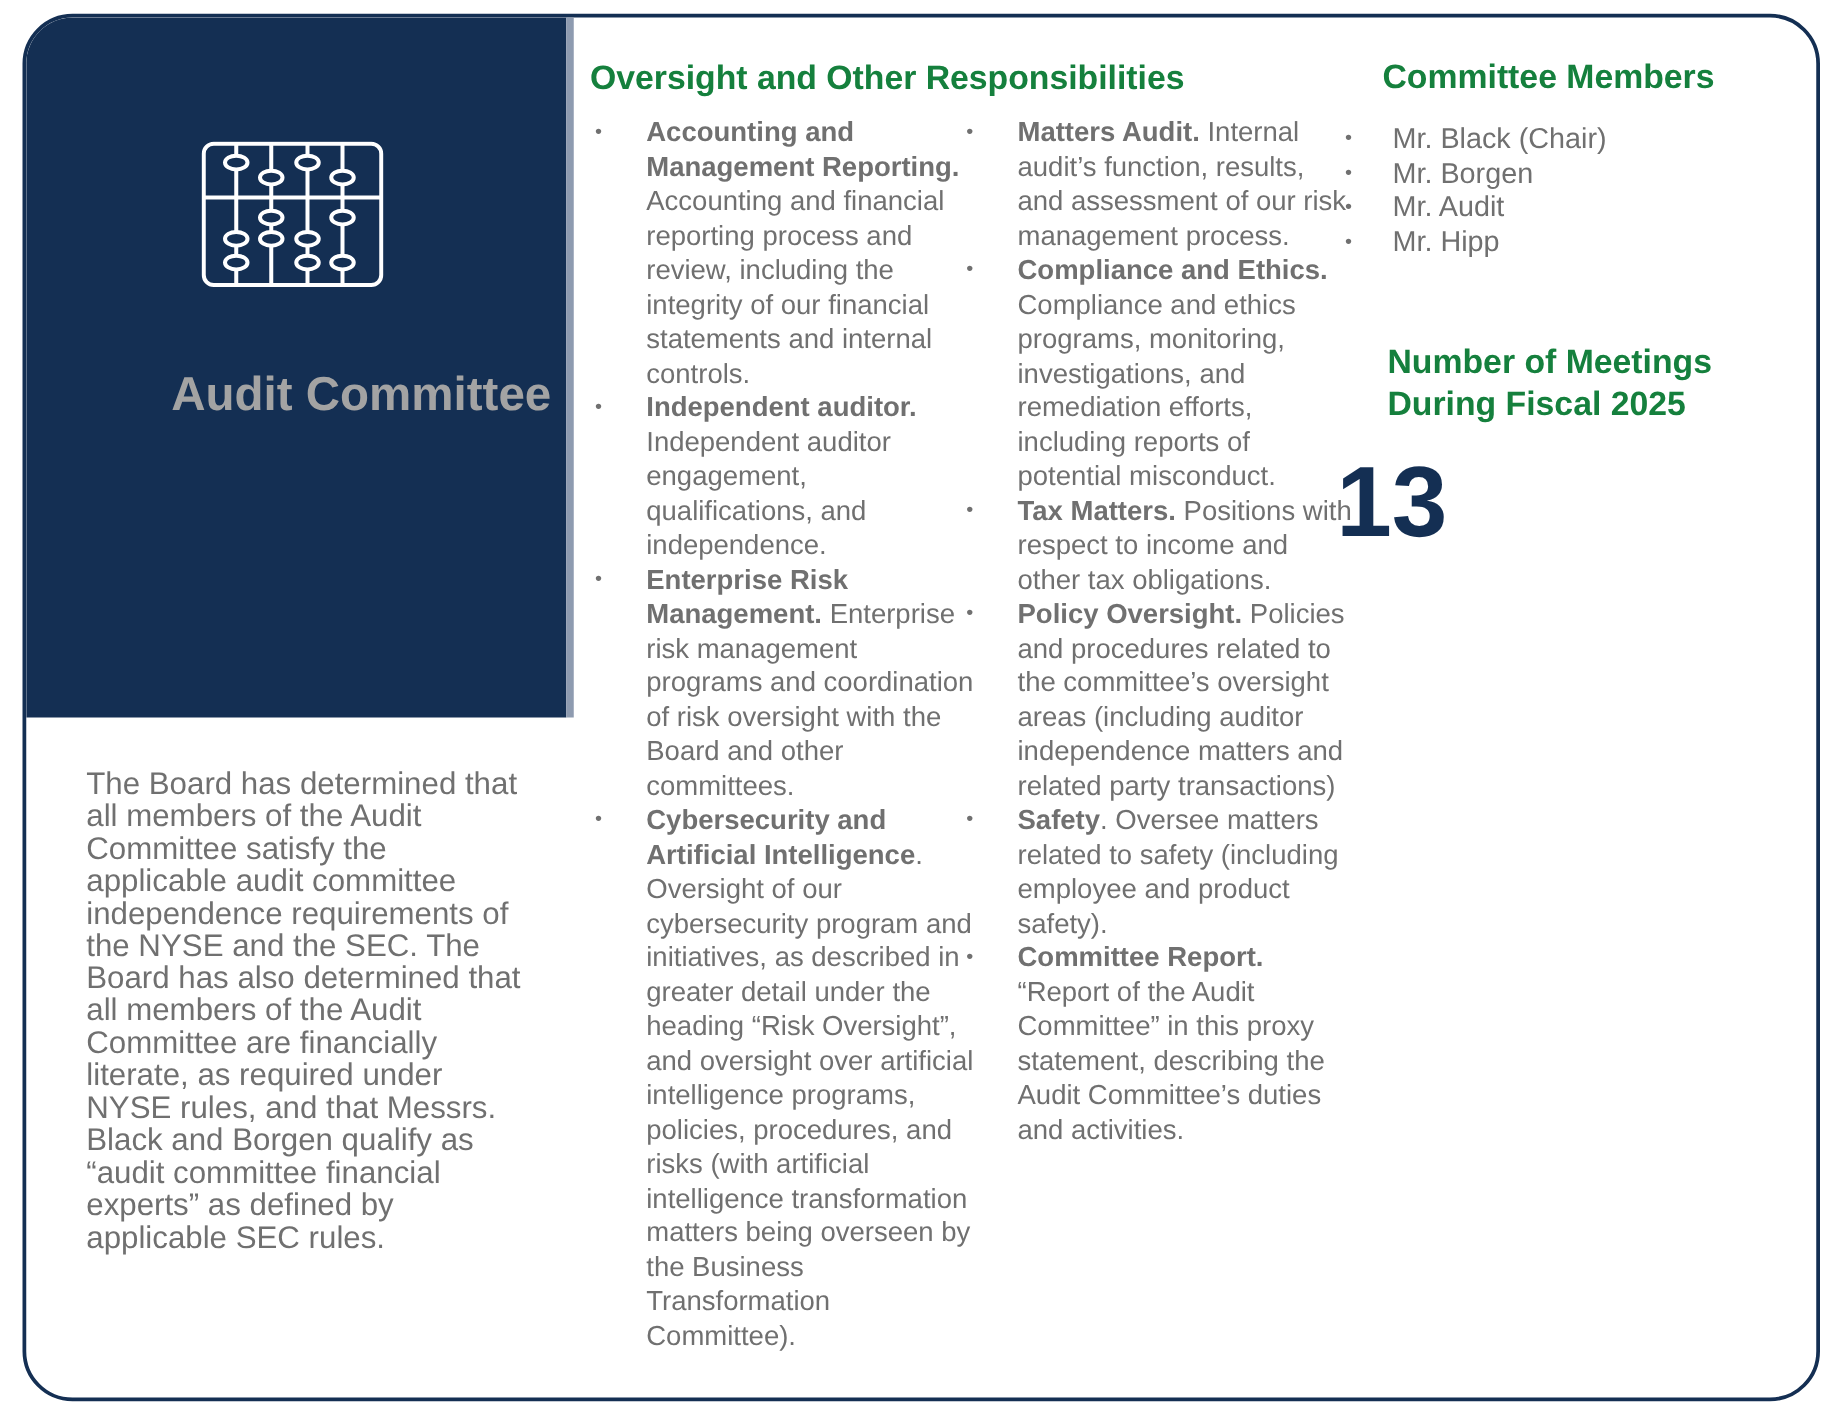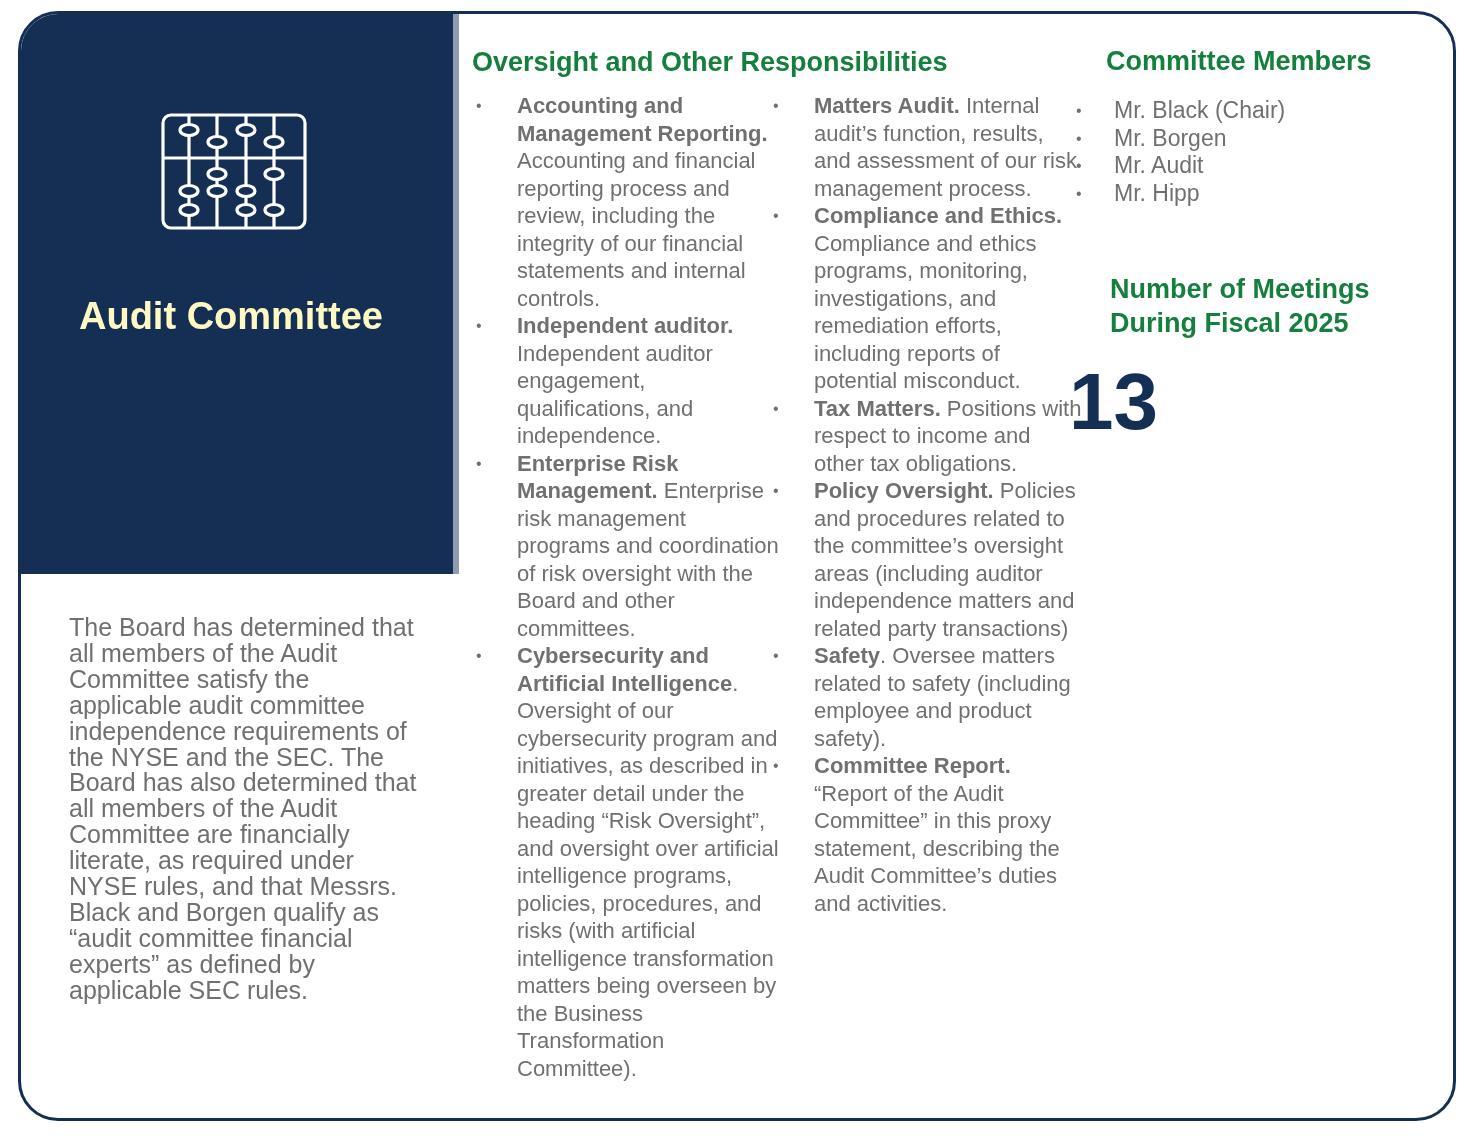--- a/index.html
+++ b/index.html
@@ -46,22 +46,22 @@
       left: 140px;
       top: 99px;
       width: 146px;
       height: 117px;
     }
     .committee-title {
       position: absolute;
       left: 0;
       top: 278px;
       width: 420px;
-      text-align: center;
-      color: #fef9c3;
+      text-align: right;
+      color: #a3a3a3;
       font-weight: bold;
       font-size: 38px;
       line-height: 48px;
     }
     .independence-note {
       position: absolute;
       left: 48px;
       top: 601px;
       width: 350px;
       color: #707070;

